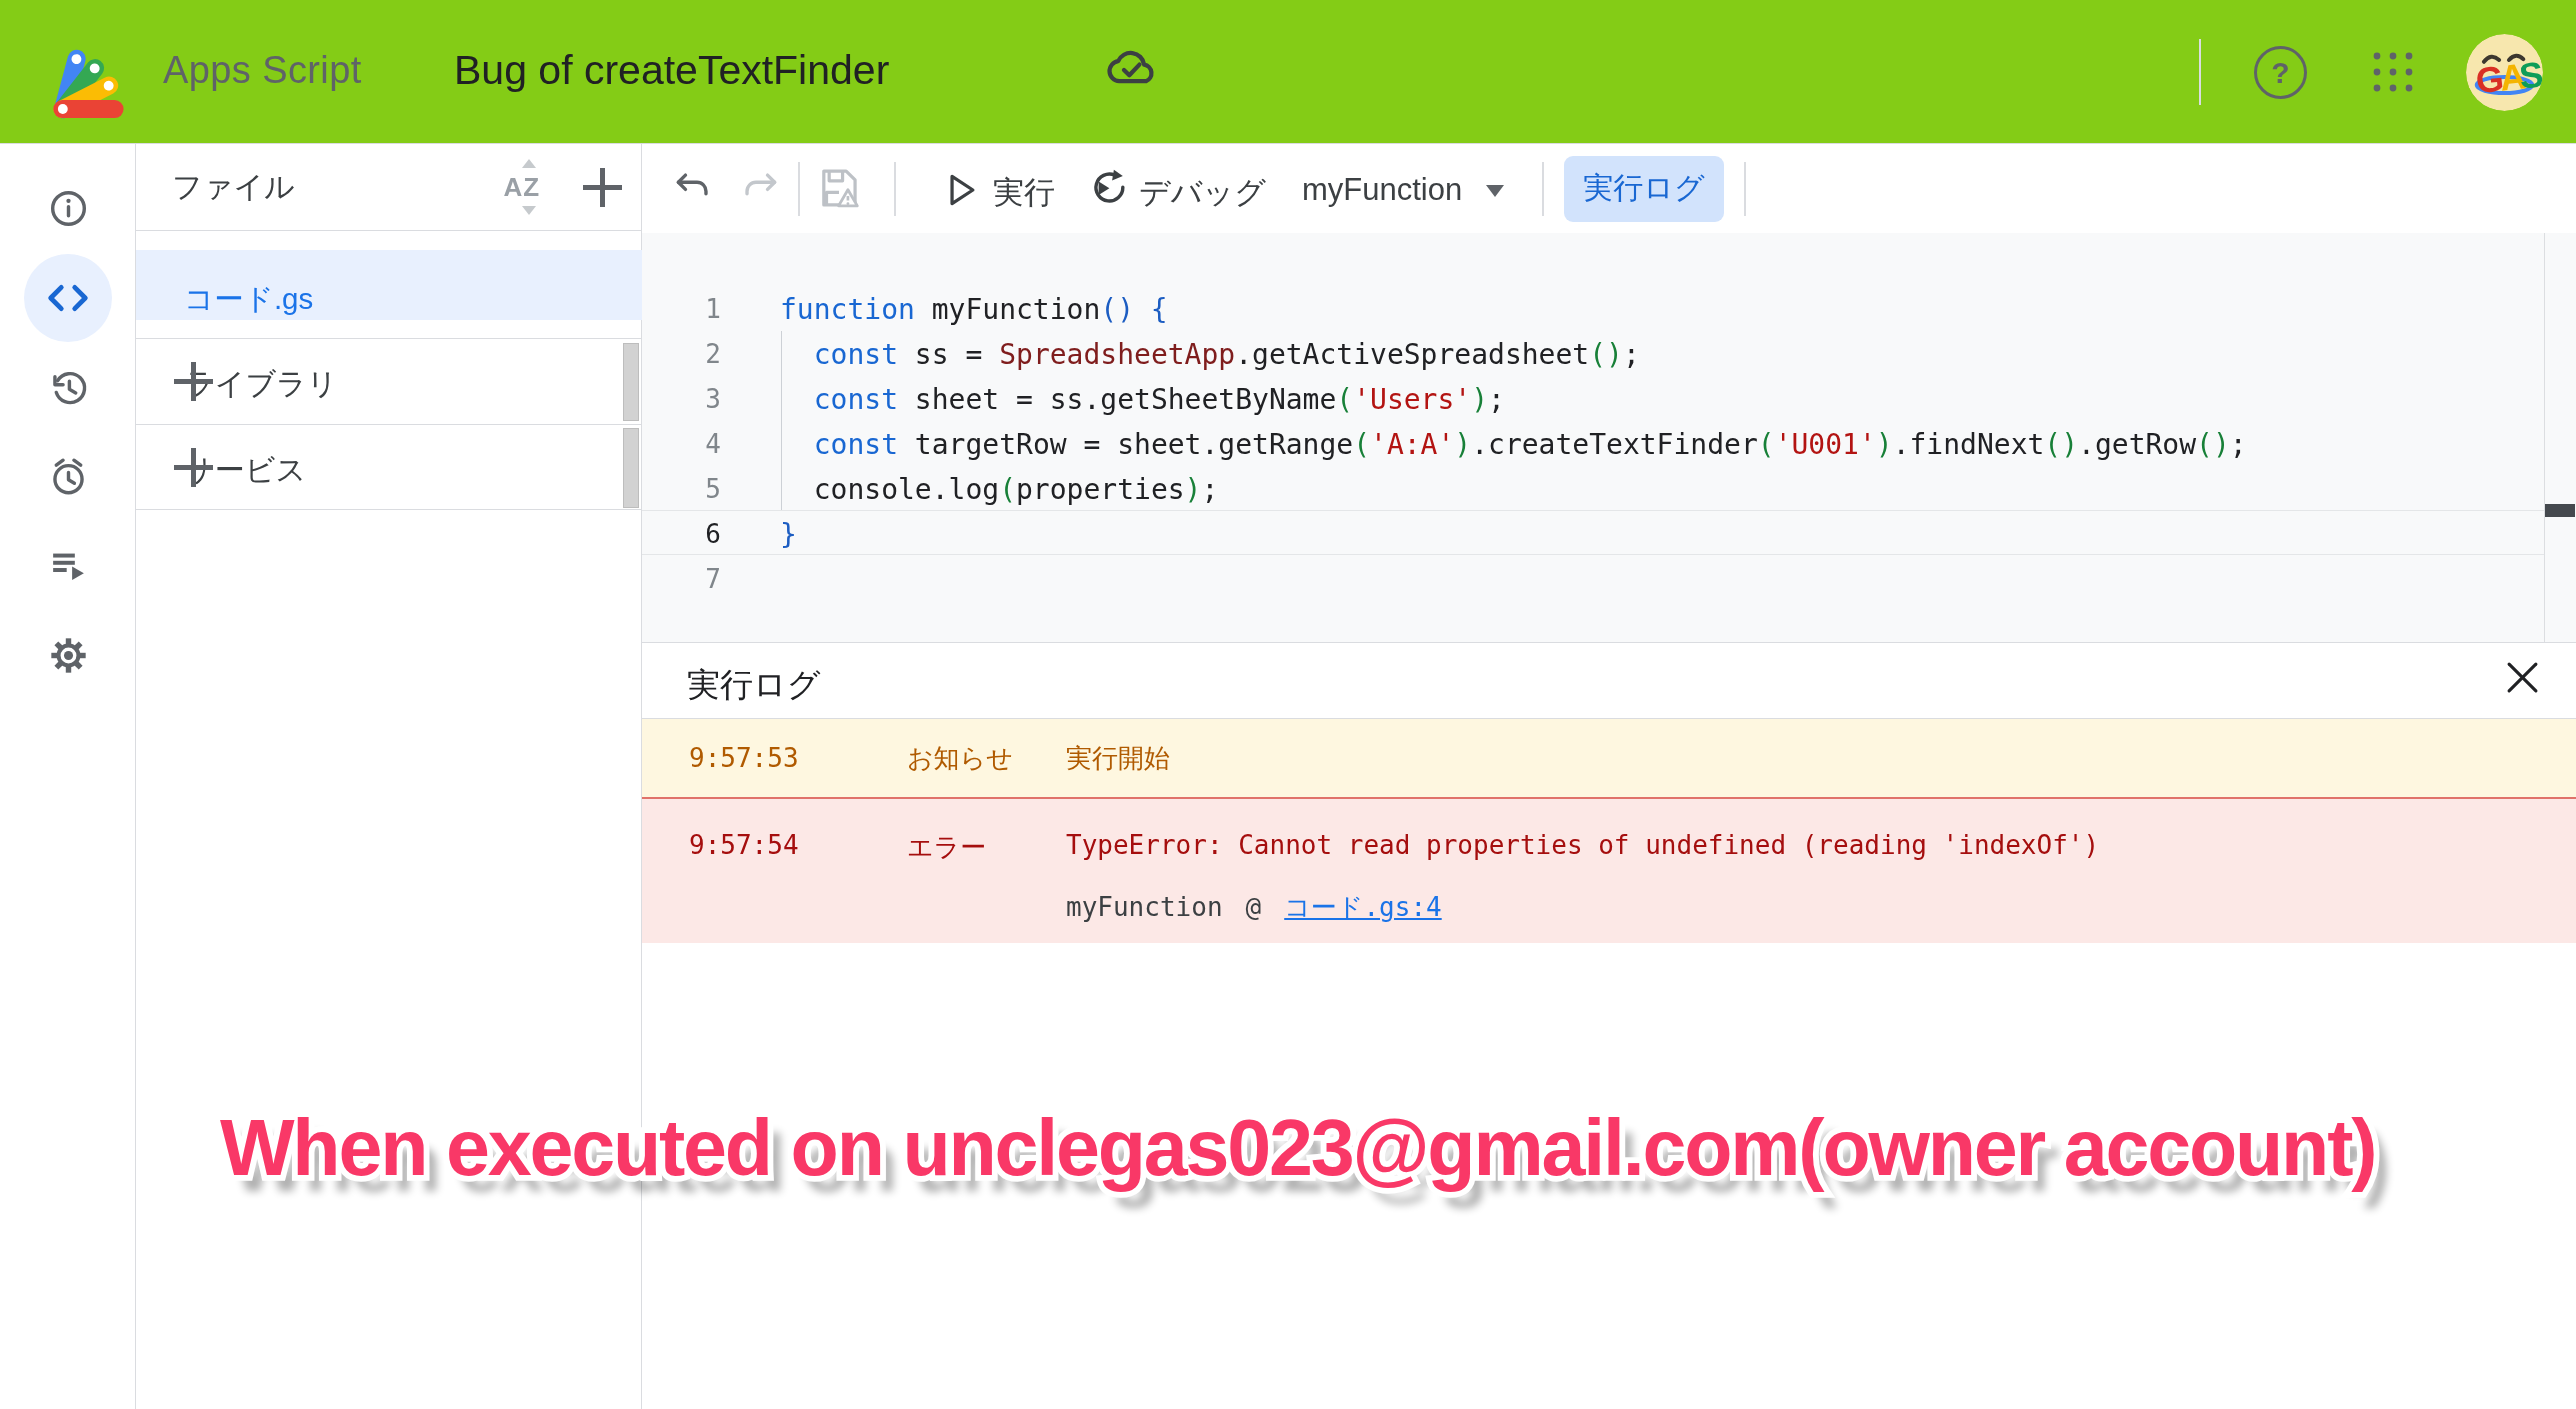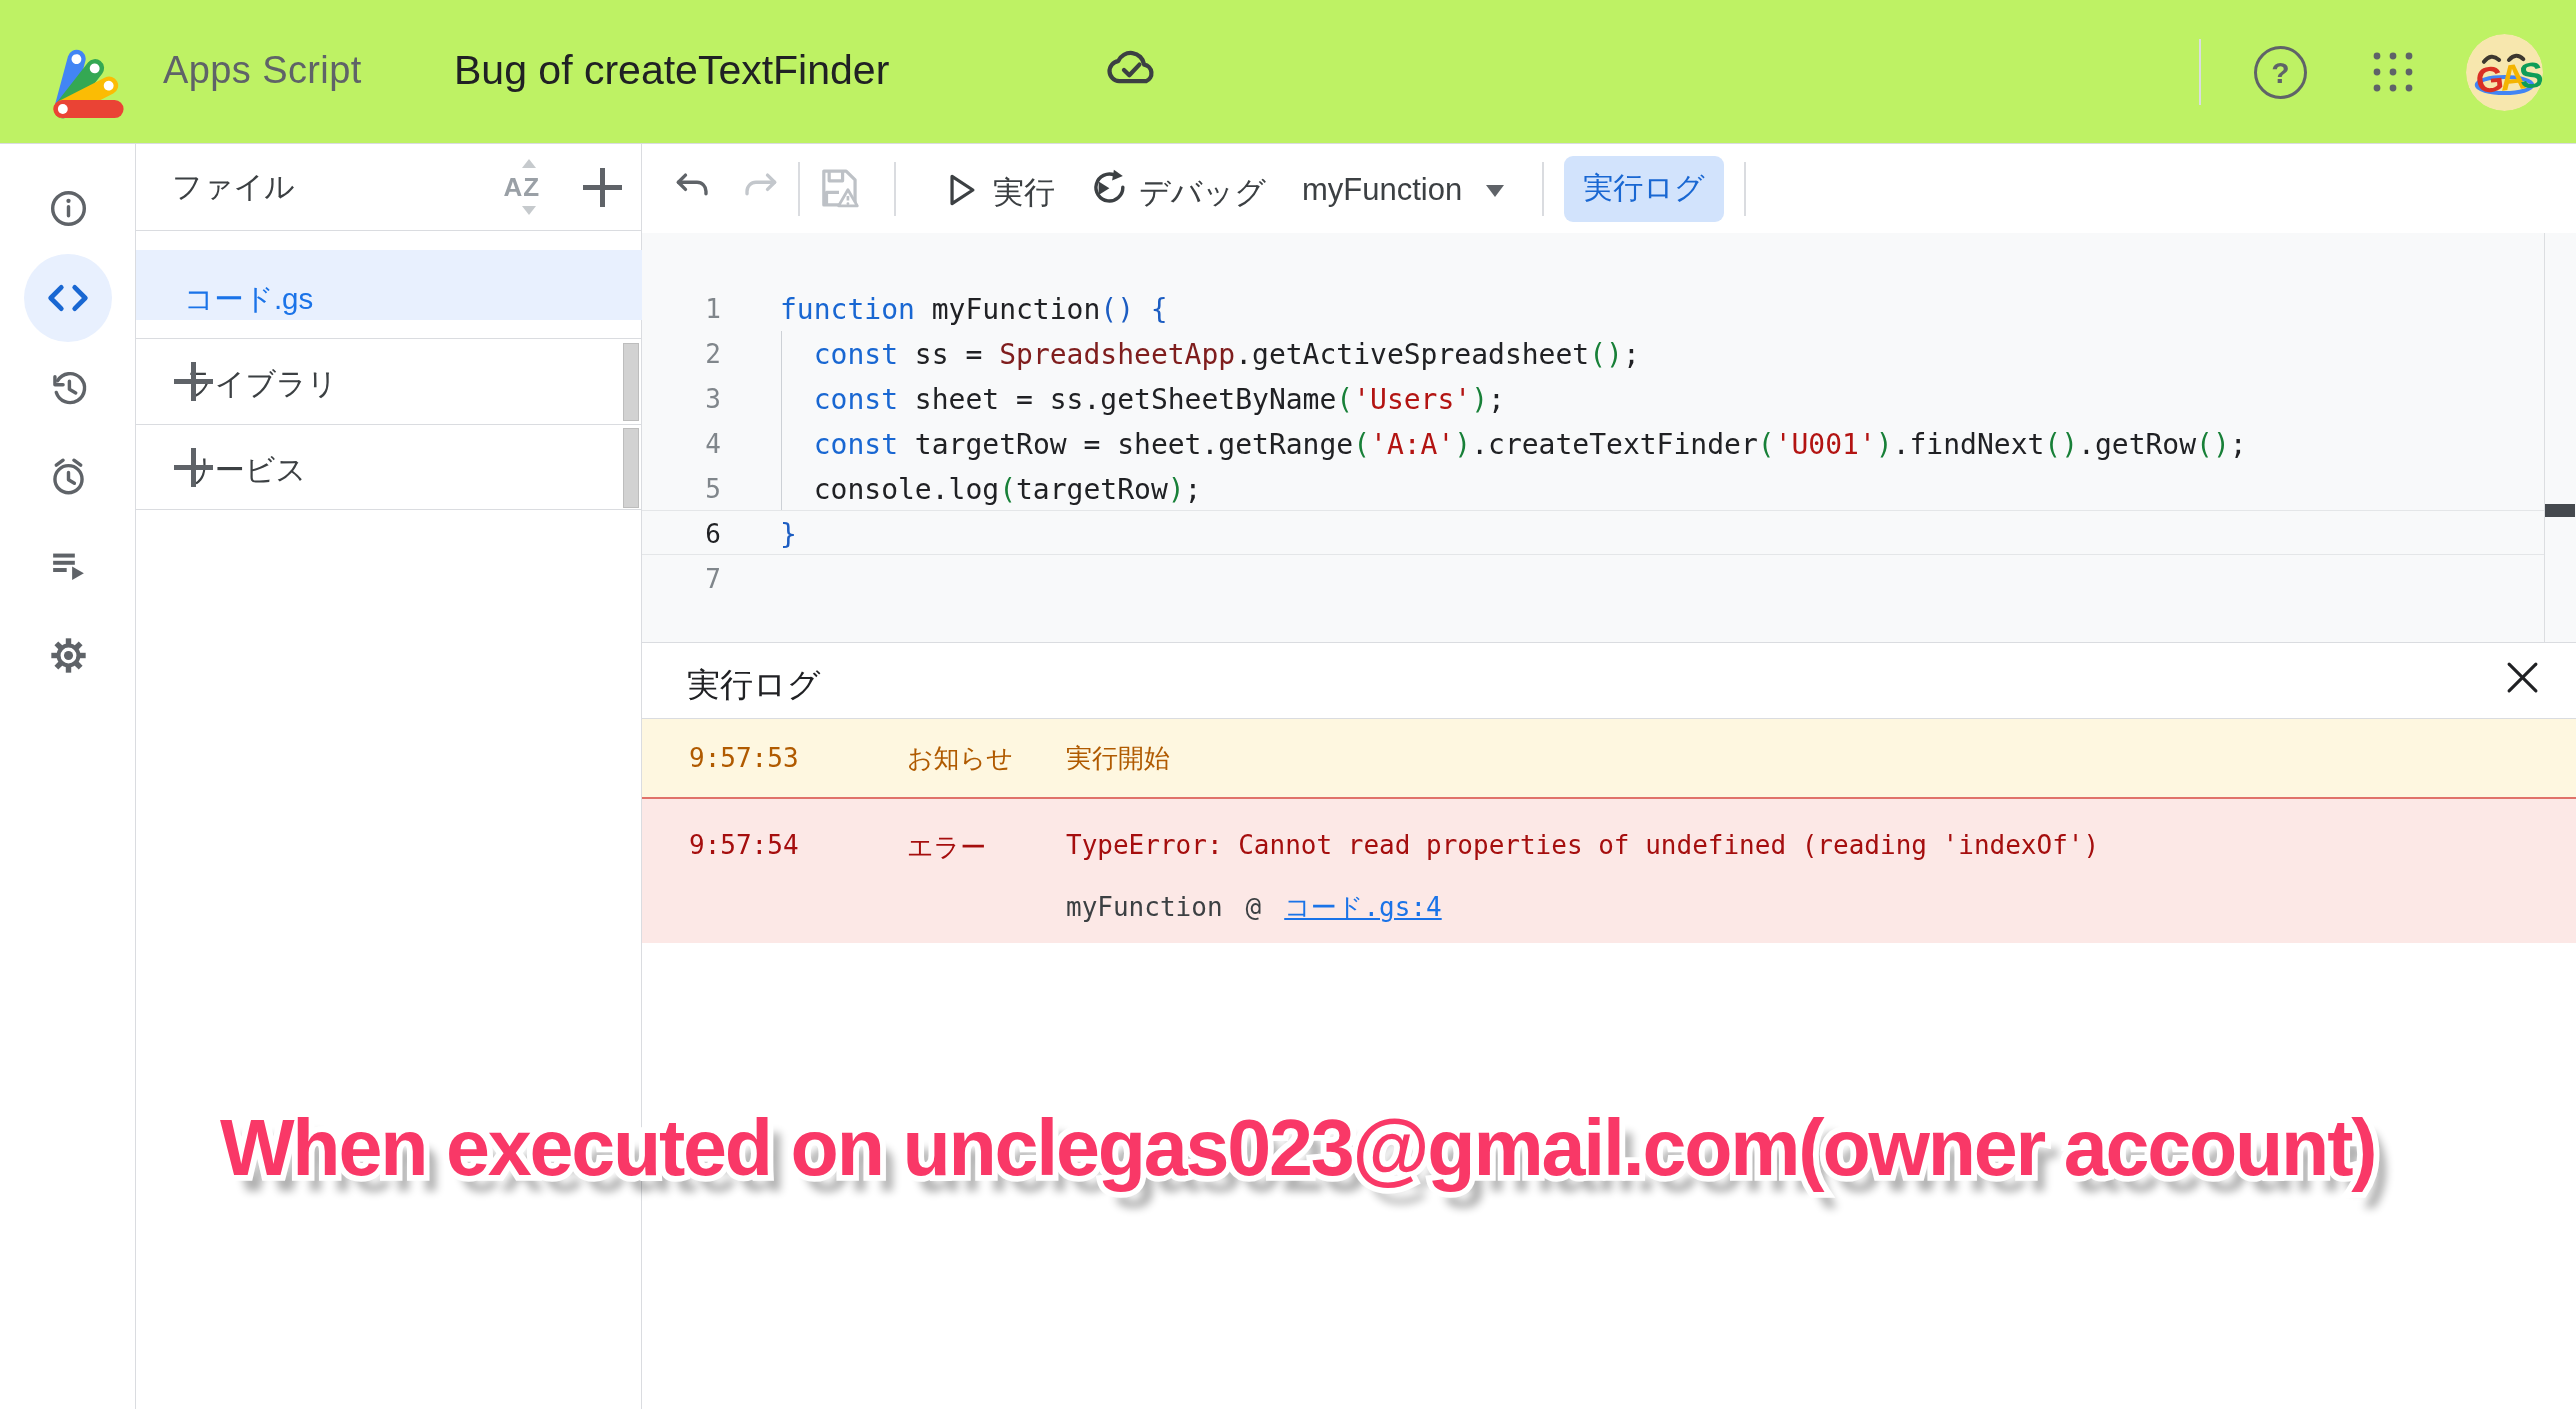--- a/index.html
+++ b/index.html
@@ -1,21 +1,21 @@
 <!DOCTYPE html>
 <html style="font-size:14.3px"><head>
 <meta charset="utf-8">
 <style>
   html,body{margin:0;padding:0;background:#fff;}
   .screen{position:relative;width:2576px;height:1410px;background:#fff;overflow:hidden;
           font-family:"Liberation Sans","DejaVu Sans",sans-serif;color:#202124;}
   .abs{position:absolute;}
 
   
-  .header{position:absolute;left:0;top:0;width:2576px;height:144px;background:#bef264;
+  .header{position:absolute;left:0;top:0;width:2576px;height:144px;background:#84cc16;
           border-bottom:1.8px solid #dadce0;box-sizing:border-box;}
   .app-name{position:absolute;left:163px;top:49px;font-size:38px;color:#5f6368;letter-spacing:0.4px;}
   .proj-title{position:absolute;left:454px;top:47px;font-size:41px;color:#202124;}
   .deploy-btn{position:absolute;left:1873px;top:34px;width:263px;height:77px;border-radius:8px;
               background:#1a73e8;display:flex;align-items:center;justify-content:center;gap:23px;cursor:pointer;}
   .deploy-btn span.lbl{color:#fff;font-size:30px;}
   .caret-down-w{width:0;height:0;border-left:9px solid transparent;border-right:9px solid transparent;border-top:10.7px solid #fff;}
   .hdr-sep{position:absolute;left:2199px;top:39px;width:1.8px;height:66px;background:#dadce0;}
   .help-btn{position:absolute;left:2254px;top:46px;width:47px;height:47px;border:3.6px solid #5f6368;border-radius:50%;
             display:flex;align-items:center;justify-content:center;font-size:30px;font-weight:bold;color:#5f6368;}
@@ -310,21 +310,21 @@
       <div class="crow">
         <div class="ln">3</div>
         <pre class="cl"><span class="tk-pl">  </span><span class="tk-kw">const</span><span class="tk-pl"> sheet = ss.getSheetByName</span><span class="tk-gr">(</span><span class="tk-str">'Users'</span><span class="tk-gr">)</span><span class="tk-pl">;</span></pre>
       </div>
       <div class="crow">
         <div class="ln">4</div>
         <pre class="cl"><span class="tk-pl">  </span><span class="tk-kw">const</span><span class="tk-pl"> targetRow = sheet.getRange</span><span class="tk-gr">(</span><span class="tk-str">'A:A'</span><span class="tk-gr">)</span><span class="tk-pl">.createTextFinder</span><span class="tk-gr">(</span><span class="tk-str">'U001'</span><span class="tk-gr">)</span><span class="tk-pl">.findNext</span><span class="tk-gr">()</span><span class="tk-pl">.getRow</span><span class="tk-gr">()</span><span class="tk-pl">;</span></pre>
       </div>
       <div class="crow">
         <div class="ln">5</div>
-        <pre class="cl"><span class="tk-pl">  console.log</span><span class="tk-gr">(</span><span class="tk-pl">targetRow</span><span class="tk-gr">)</span><span class="tk-pl">;</span></pre>
+        <pre class="cl"><span class="tk-pl">  console.log</span><span class="tk-gr">(</span><span class="tk-pl">properties</span><span class="tk-gr">)</span><span class="tk-pl">;</span></pre>
       </div>
       <div class="crow active">
         <div class="ln">6</div>
         <pre class="cl"><span class="tk-b1">}</span></pre>
       </div>
       <div class="crow">
         <div class="ln">7</div>
         <pre class="cl"></pre>
       </div>
     </div>

